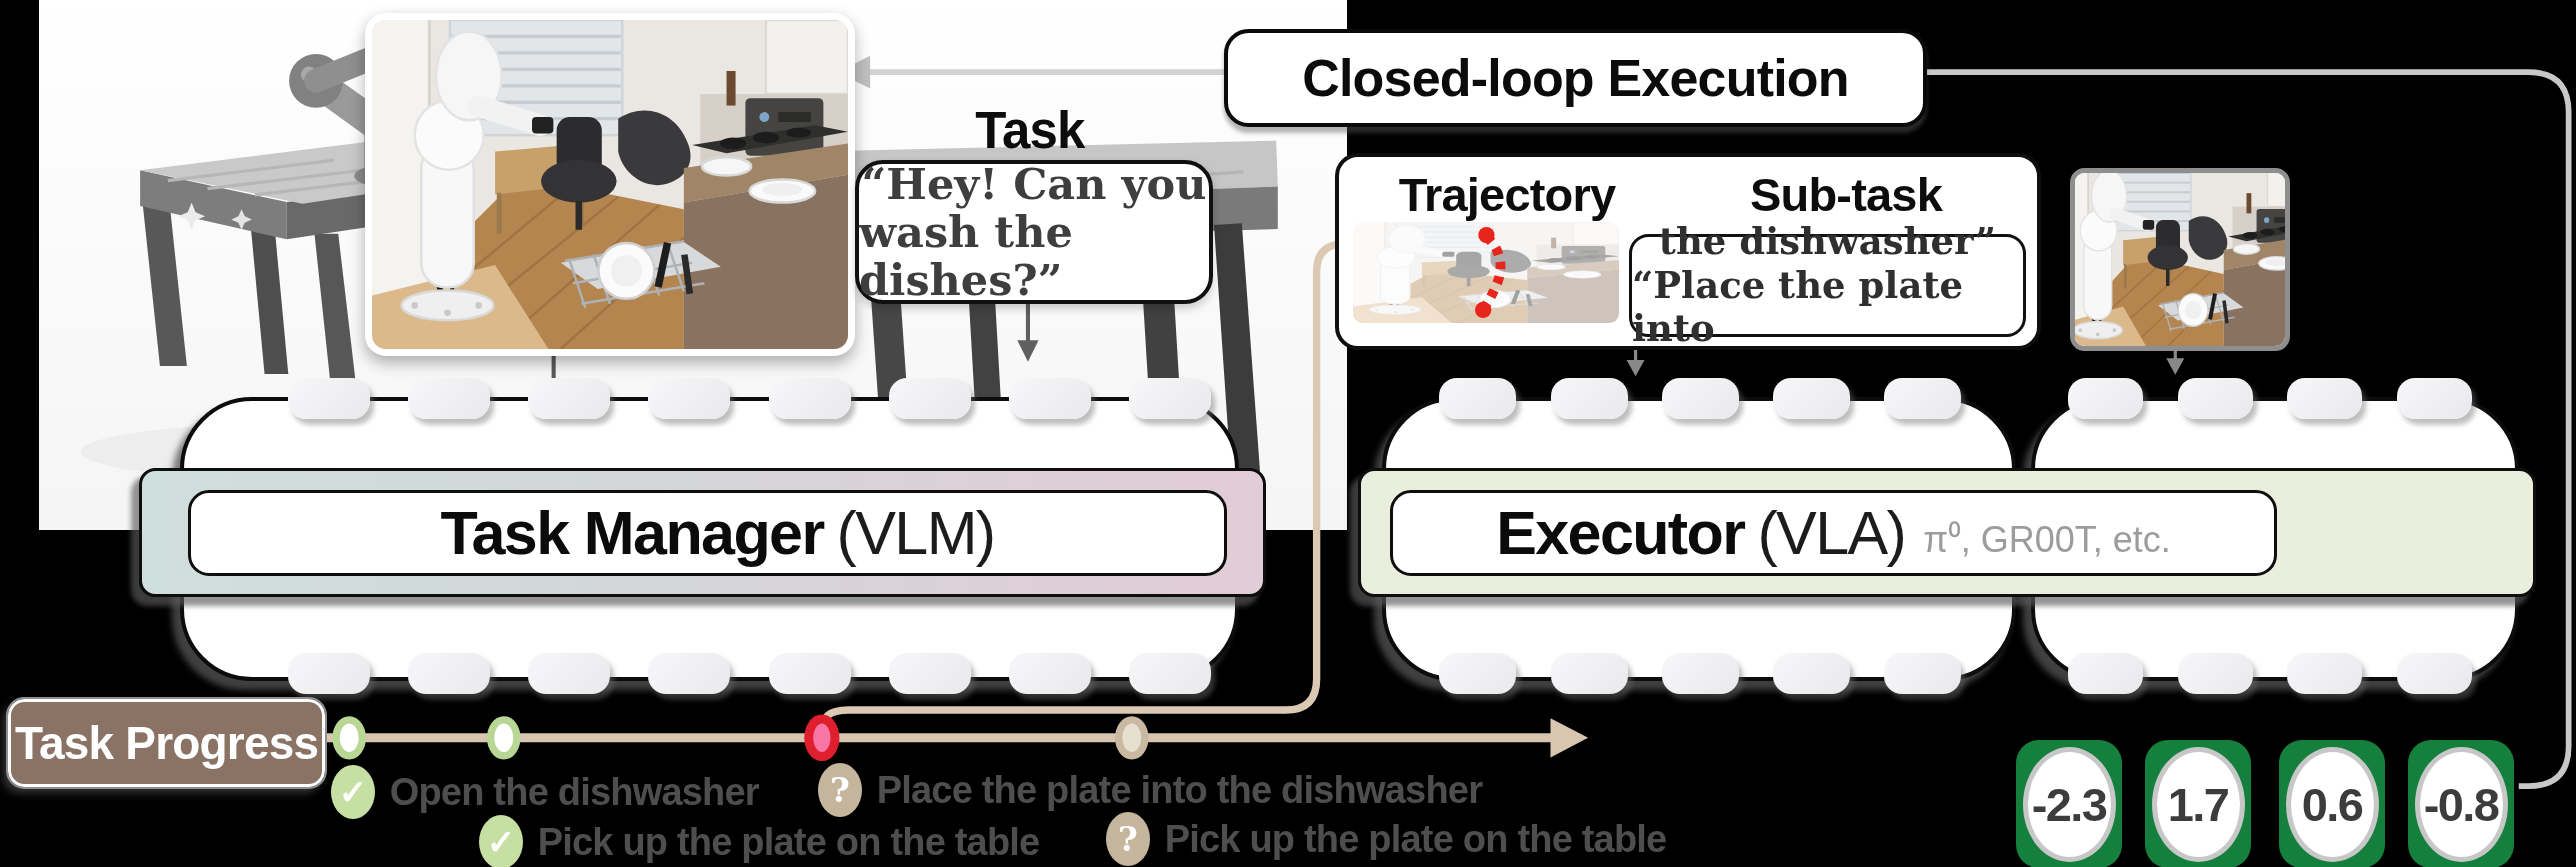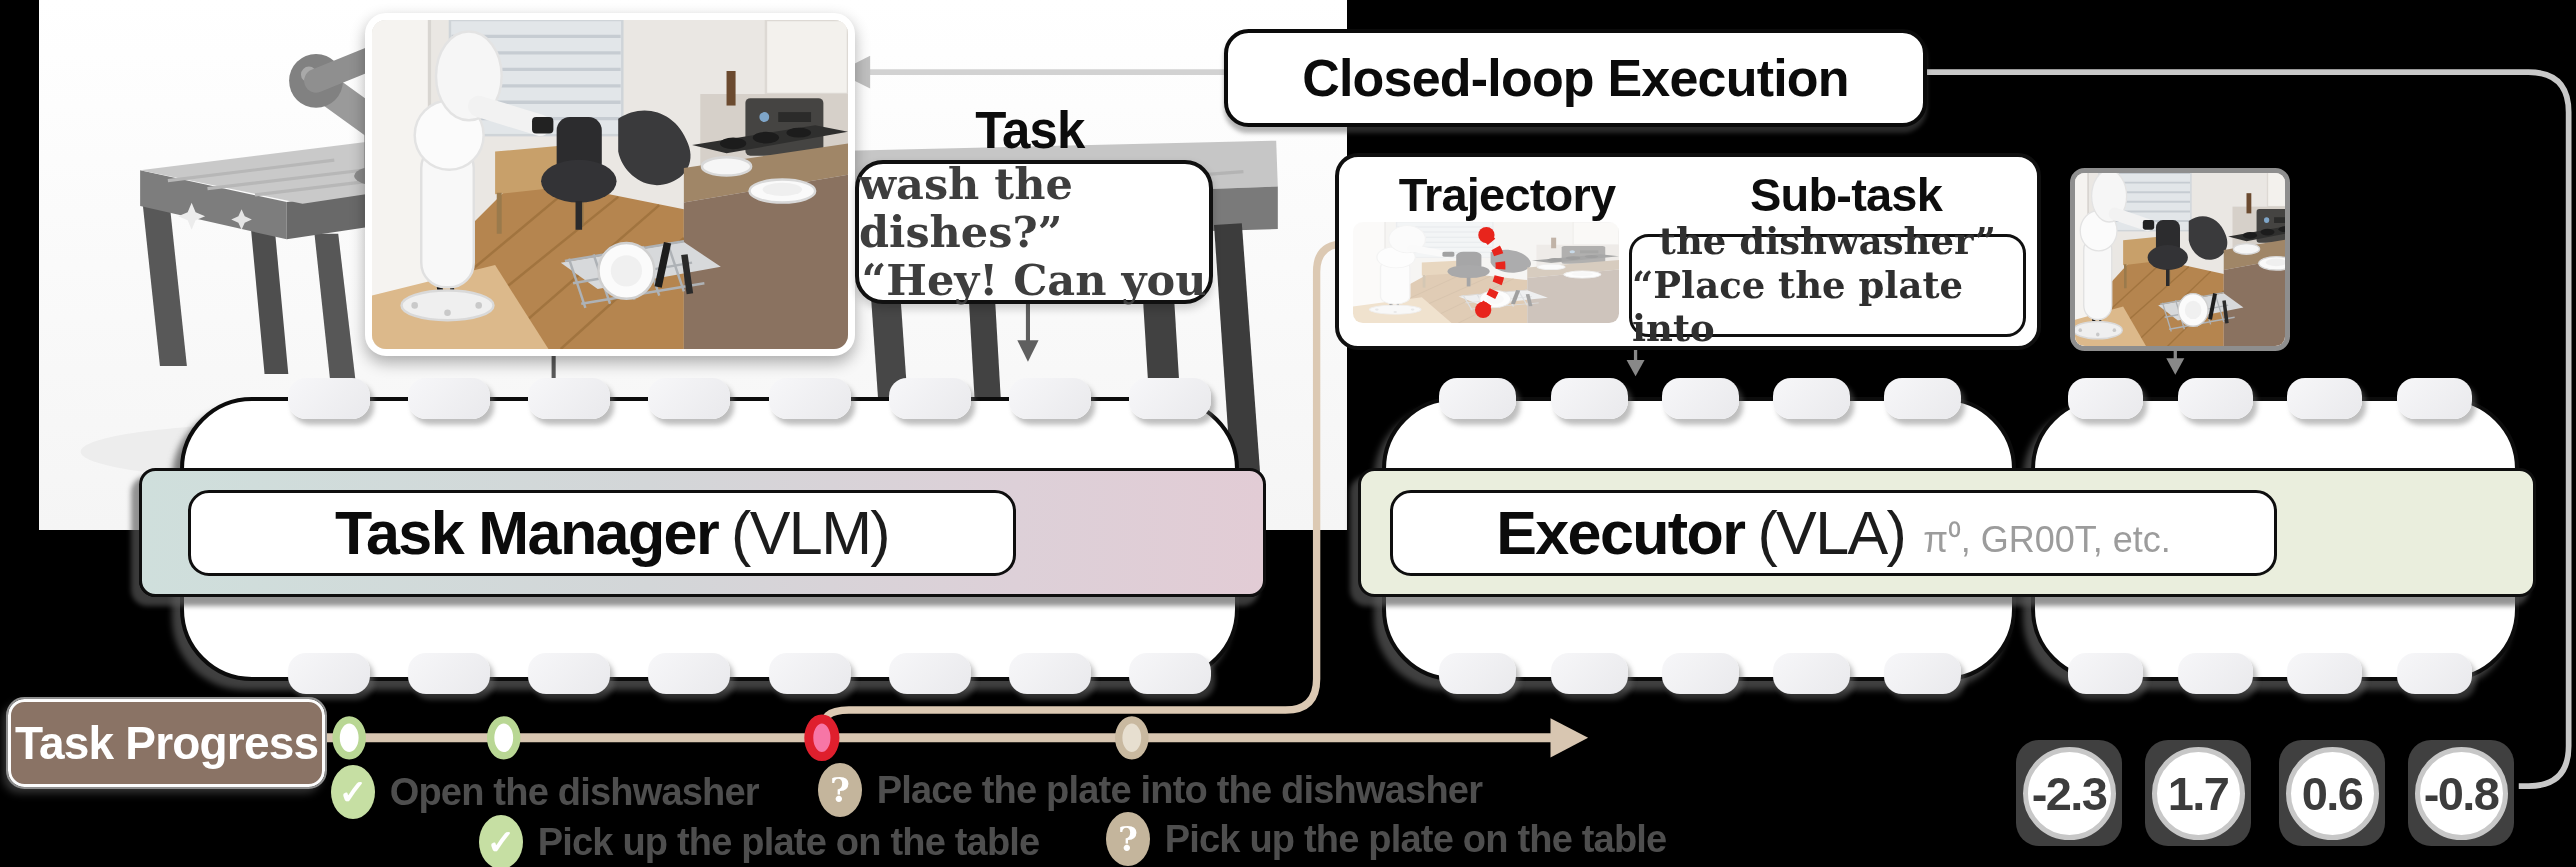--- a/index.html
+++ b/index.html
@@ -50,21 +50,21 @@
     border-radius:72px;z-index:4;box-shadow:-7.4px 9px 6.5px rgba(85,85,85,.75);}
   .pin{position:absolute;height:41px;border-radius:18px;
     background:linear-gradient(135deg,#f7f7f9,#e9e9ec);box-shadow:4.1px 5.7px 4.9px rgba(110,110,110,.45);z-index:5;}
   .band{position:absolute;top:468px;height:129px;border:3.3px solid #0e0e0e;border-radius:16.4px;z-index:5;
     box-shadow:-7.4px 8.2px 5.7px rgba(90,90,90,.65);box-sizing:border-box;}
   #tm-band{left:139px;width:1127px;
     background:linear-gradient(90deg,#cfdfdc 0%,#d3d6d8 45%,#ddd0d8 78%,#e2ccd5 100%);}
   #ex-band{left:1358px;width:1178px;background:#eaeedd;}
   .band-inner{position:absolute;top:490px;height:86px;background:#fff;border:3.3px solid #0e0e0e;
     border-radius:21px;display:flex;align-items:center;justify-content:center;z-index:6;box-sizing:border-box;}
-  #tm-inner{left:188px;width:828px;padding-left:20px;}
+  #tm-inner{left:188px;width:1039px;padding-left:20px;}
   #ex-inner{left:1390px;width:887px;}
   .band-title{font-size:61px;font-weight:700;color:#0b0b0b;letter-spacing:-1.6px;}
   .band-paren{font-size:61px;font-weight:400;color:#1c1c1c;margin-left:13px;letter-spacing:-1.6px;}
   .band-models{font-size:36px;font-weight:400;color:#9c9c9c;margin-left:18px;padding-top:11.4px;}
 
   
   #progress-box{left:8.2px;top:699px;width:311px;height:82px;background:#8a7365;border:3.3px solid #fdfdfd;
     outline:2.5px solid #8f8f8f;border-radius:16.4px;display:flex;align-items:center;justify-content:center;
     z-index:6;box-shadow:-4.1px 5.7px 8.2px rgba(150,150,150,.35);}
   #progress-box .t{font-size:46px;font-weight:700;color:#fff;letter-spacing:-0.8px;}
@@ -74,21 +74,21 @@
     justify-content:center;color:#fff;font-weight:700;font-size:34px;font-family:"DejaVu Serif",serif;}
   .task-item.done .dot{background:#c6dfa3;}
   .task-item.pending .dot{background:#c4b59c;}
   .task-item .lbl{font-size:38px;font-weight:700;color:#4e4e4e;letter-spacing:-0.8px;}
   #ti-0{left:331px;top:765px;}
   #ti-1{left:479px;top:815px;}
   #ti-2{left:818px;top:763px;}
   #ti-3{left:1106px;top:812px;}
 
   
-  .token{position:absolute;top:740px;width:106px;height:106px;background:#404040;border-radius:23px;z-index:6;}
+  .token{position:absolute;top:740px;width:106px;height:128px;background:#15803d;border-radius:23px;z-index:6;}
   .token .ring{position:absolute;inset:6.5px;border:5.7px solid #c7c7c7;border-radius:50%;background:#fff;
     display:flex;align-items:center;justify-content:center;}
   .token .num{font-size:47px;font-weight:700;color:#3c3c3c;letter-spacing:-1.6px;}
   #tok-0{left:2016px;} #tok-1{left:2145px;} #tok-2{left:2279px;} #tok-3{left:2408px;}
 
   .lines{left:0;top:0;width:2576px;height:868px;pointer-events:none;}
   .z2{z-index:2;} .z3{z-index:3;} .z5{z-index:5;}
 </style>
 </head>
 <body>
@@ -243,22 +243,22 @@
       </svg>
   </div>
 
   <div class="abs" id="closed-loop-box">
     <span class="t">Closed-loop Execution</span>
   </div>
 
   <div class="abs" id="task-instruction-label">Task Instruction</div>
 
   <div class="abs" id="speech-bubble">
+    <span class="q">“Hey! Can you</span>
     <span class="q">wash the dishes?”</span>
-    <span class="q">“Hey! Can you</span>
   </div>
 
   <div class="abs" id="planner-panel">
     <div class="panel-label" id="subtask-label">Sub-task</div>
     <div class="panel-label" id="trajectory-label">Trajectory</div>
     <div id="traj-thumb">
       <svg class="fill ph" viewBox="0 0 580 400" preserveAspectRatio="none">
           <use href="#kitchen-scene"></use>
         </svg>
       <svg class="fill" viewBox="0 0 325 124" style="position:absolute;inset:0">

